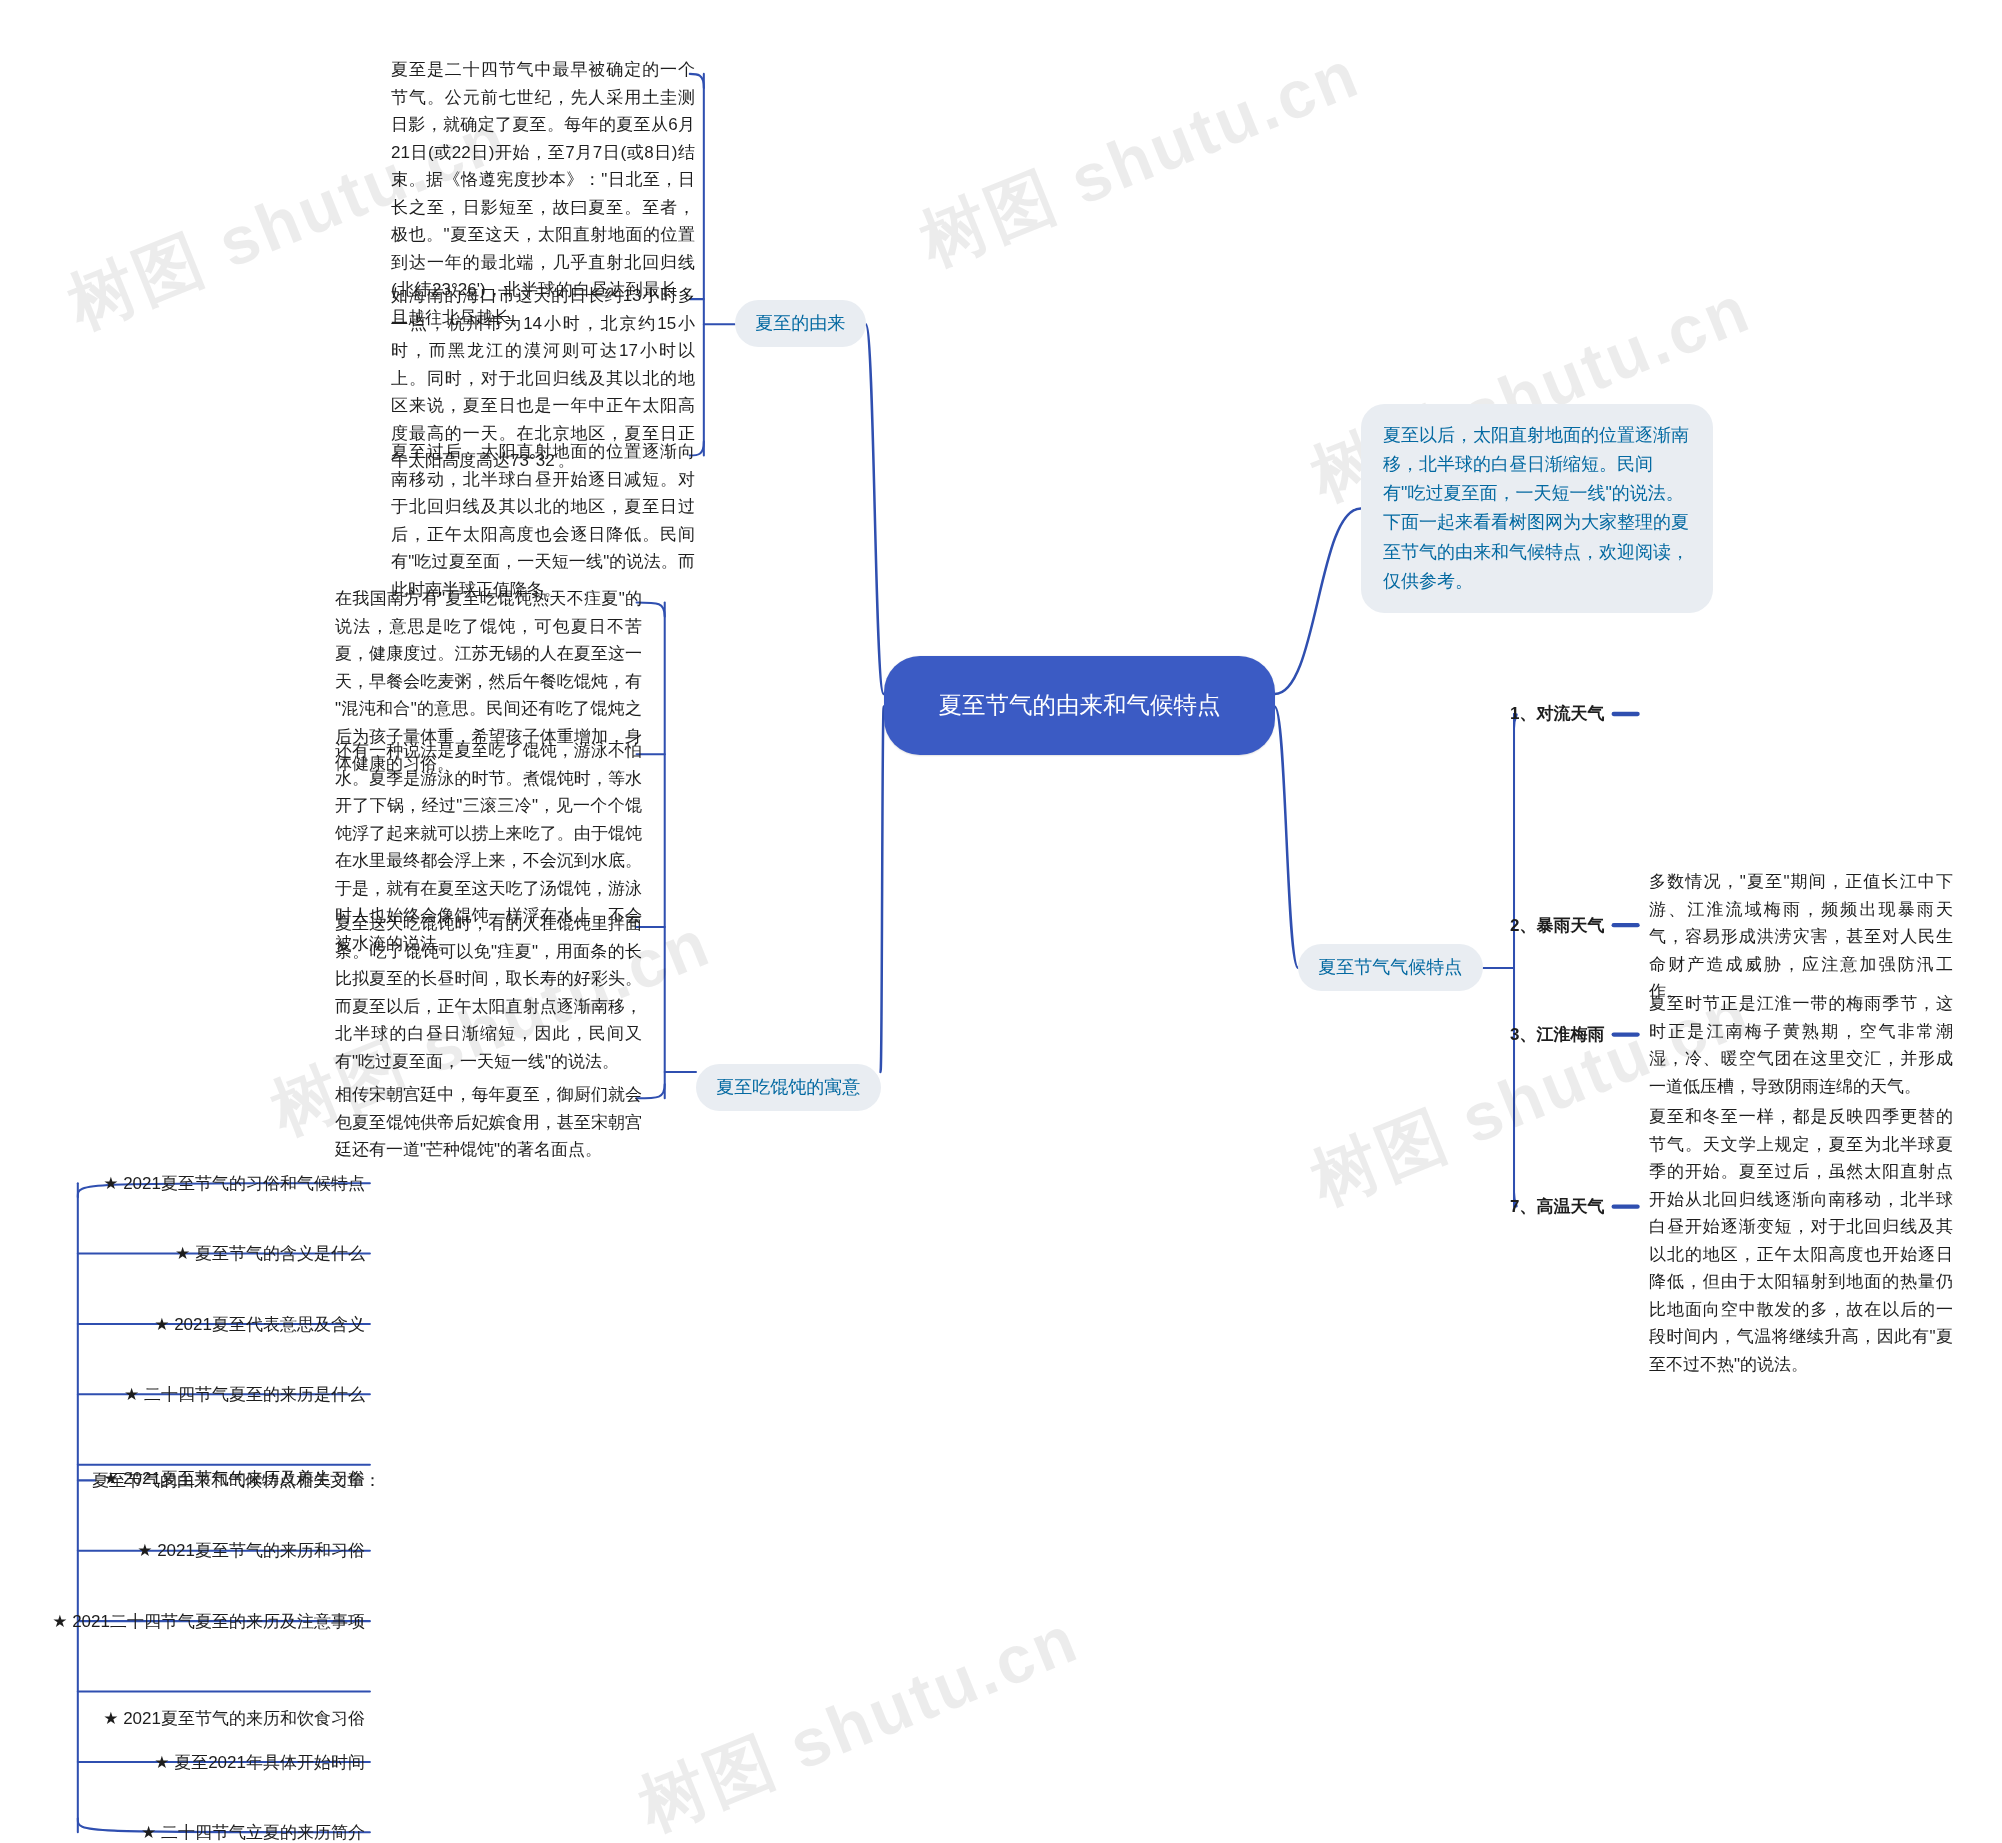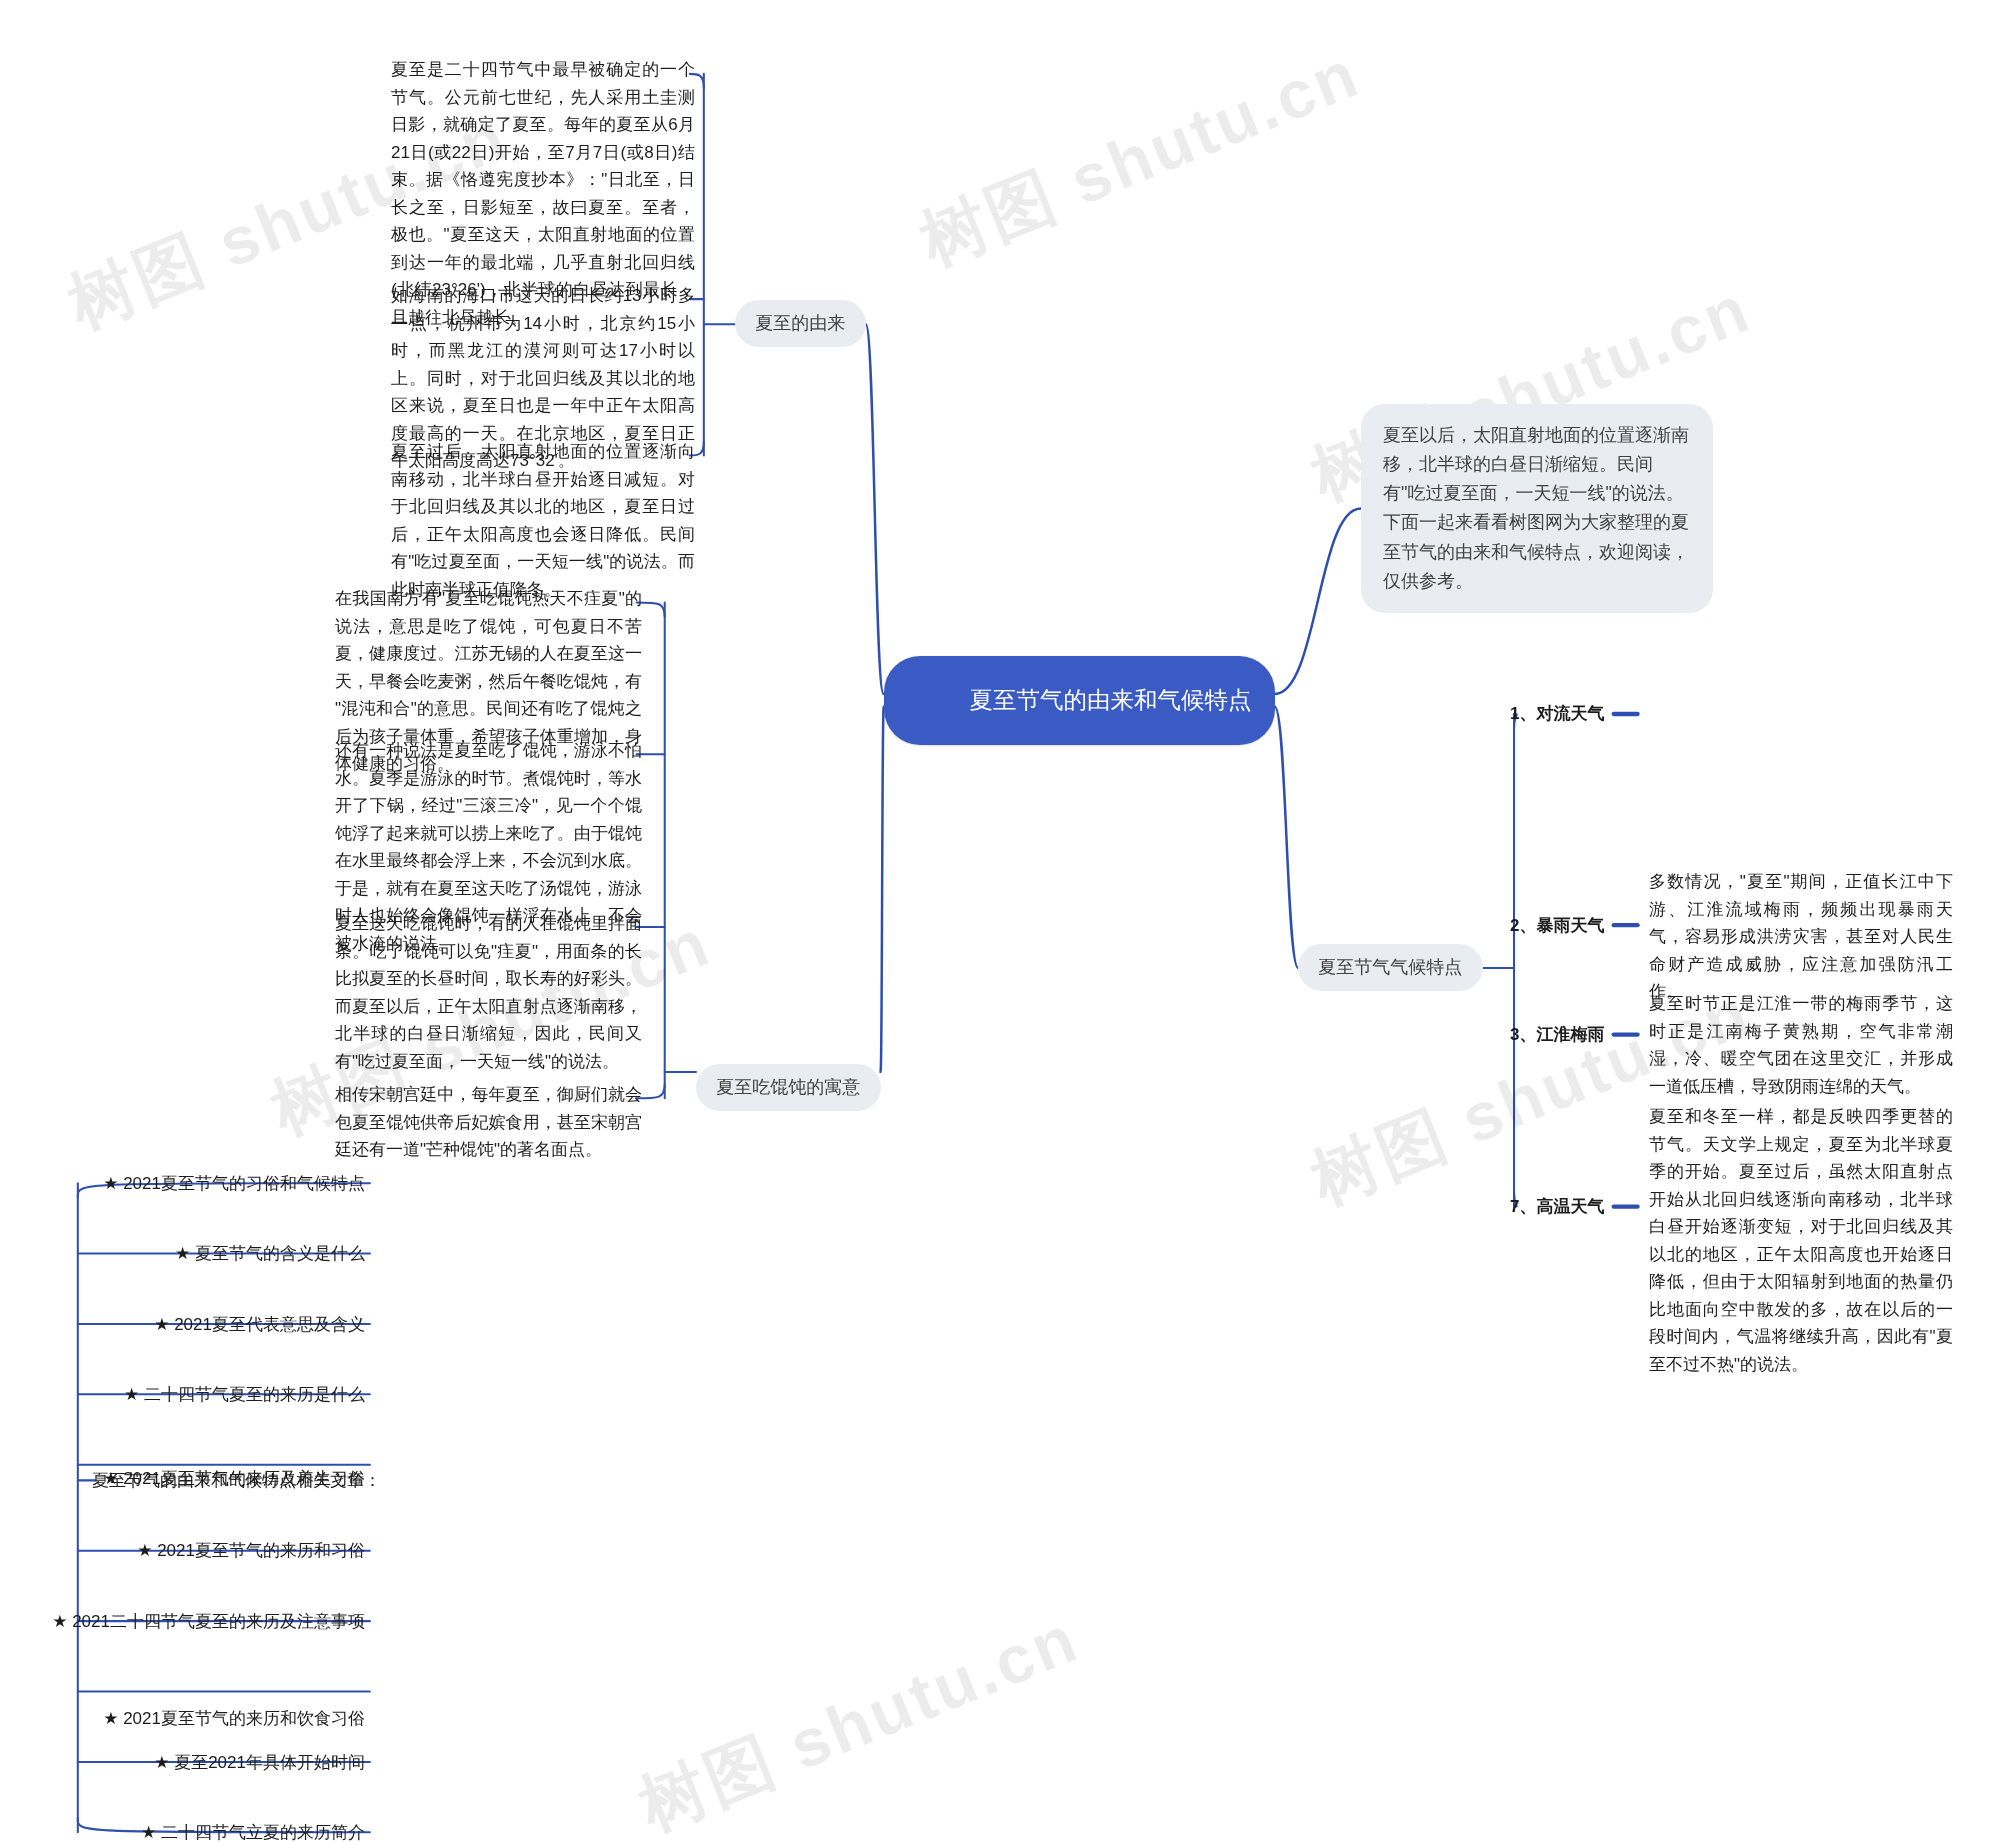--- a/index.html
+++ b/index.html
@@ -38,21 +38,21 @@
     position: absolute;
     font-size: 17px;
     line-height: 1.62;
     color: #1d1d1d;
     text-align: justify;
     font-family: "Liberation Sans", "DejaVu Sans", sans-serif;
   }
   .pill {
     position: absolute;
     background: #e9edf2;
-    color: #404040;
+    color: #0369a1;
     border-radius: 23.5px;
     padding: 10.2px 20.3px;
     font-size: 18px;
     line-height: 1.5;
     text-align: center;
     white-space: nowrap;
   }
   .pill.wrap { white-space: normal; text-align: left; }
   .root {
     position: absolute;
@@ -129,21 +129,21 @@
       </g>
     </svg>
 
   <div class="wm" style="left:55px; top:266px;">树图 shutu.cn</div>
   <div class="wm" style="left:907px; top:203px;">树图 shutu.cn</div>
   <div class="wm" style="left:1298px; top:438px;">树图 shutu.cn</div>
   <div class="wm" style="left:258px; top:1072px;">树图 shutu.cn</div>
   <div class="wm" style="left:1298px; top:1142px;">树图 shutu.cn</div>
   <div class="wm" style="left:626px; top:1768px;">树图 shutu.cn</div>
 
-  <div class="root" style="left:884px; top:656px; width:391px; height:89px;justify-content:flex-end;">
+  <div class="root" style="left:884px; top:656px; width:391px; height:99px;">
     <span>夏至节气的由来和气候特点</span>
   </div>
 
   <div class="pill wrap" style="left:1361px; top:404px; width:352px; font-size:18px; line-height:1.62; padding:17px 22px;">
     <span>夏至以后，太阳直射地面的位置逐渐南移，北半球的白昼日渐缩短。民间有"吃过夏至面，一天短一线"的说法。下面一起来看看树图网为大家整理的夏至节气的由来和气候特点，欢迎阅读，仅供参考。</span>
   </div>
 
   <div class="pill" style="left:735px; top:300px;">
     <span>夏至的由来</span>
   </div>

